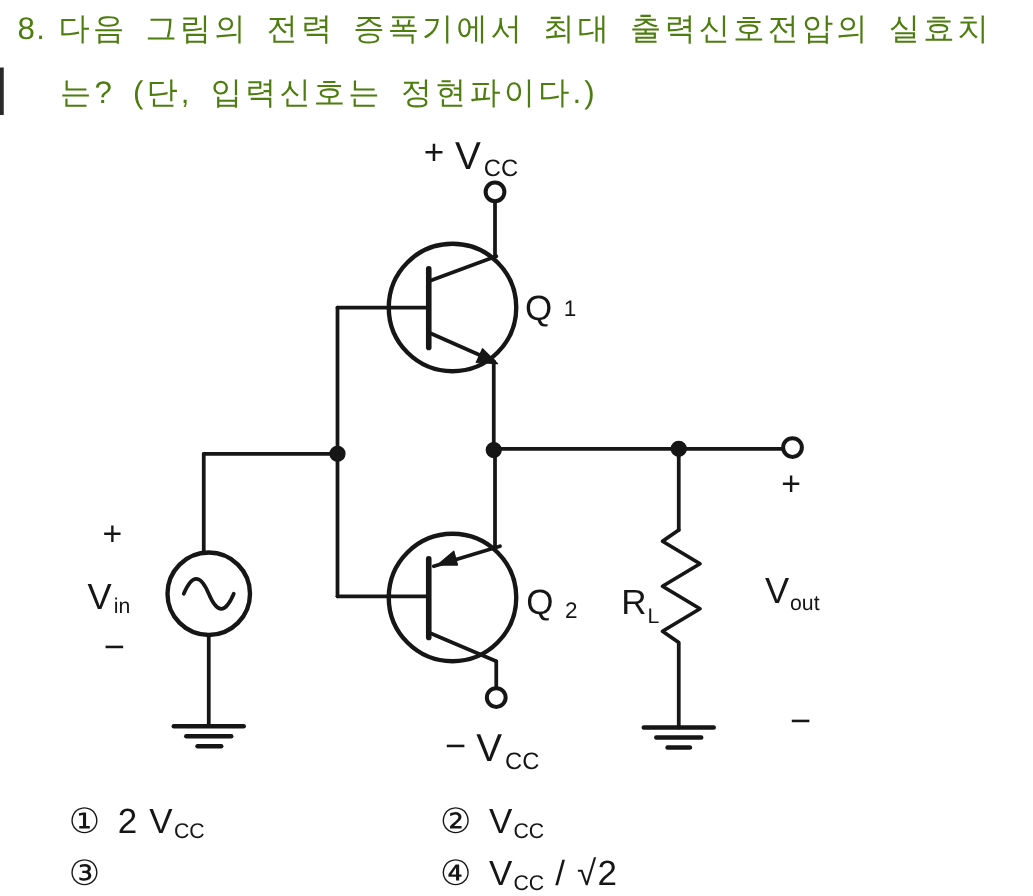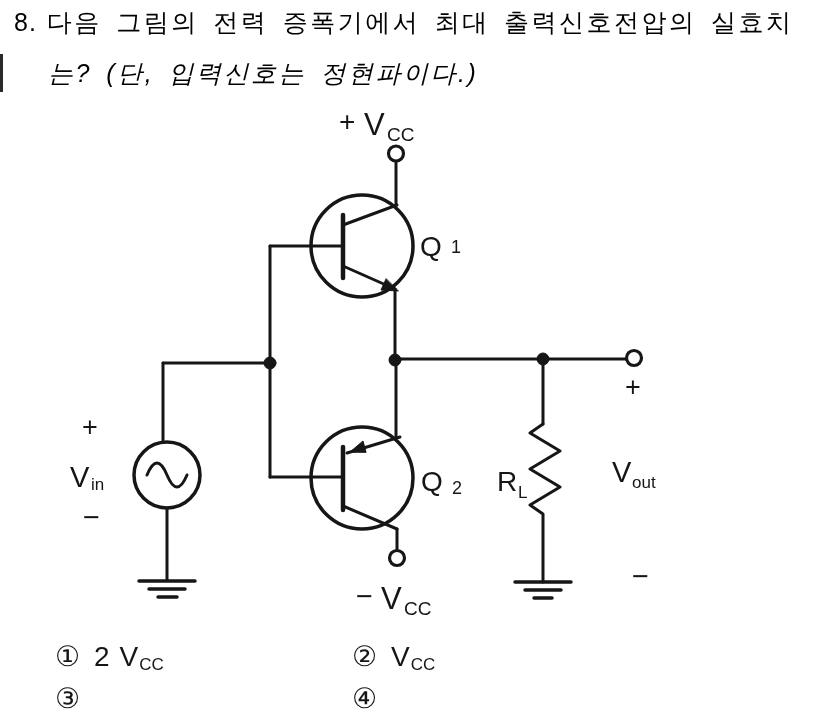--- a/index.html
+++ b/index.html
@@ -1,24 +1,24 @@
 <!DOCTYPE html>
 <html><head>
 <meta charset="utf-8">
 <style>
   html,body{margin:0;padding:0;background:#fff;}
   .page{
     position:relative;width:826px;height:717px;background:#fff;overflow:hidden;
     font-family:"Liberation Sans","DejaVu Sans",sans-serif;color:#161616;
   }
   .scan-edge{position:absolute;left:0;top:54px;width:3px;height:38px;background:#2a2a2a;}
-  .q-line{position:absolute;white-space:nowrap;font-size:25px;letter-spacing:2.5px;word-spacing:5px;color:#000000;}
+  .q-line{position:absolute;white-space:nowrap;font-size:25px;letter-spacing:2.5px;word-spacing:5px;color:#4d7c0f;}
   .q-line .qnum{margin-right:10px;letter-spacing:1px;}
   .q1{left:14px;top:6px;}
-  .q2{left:48px;top:57px;font-style:italic;}
+  .q2{left:48px;top:57px;}
   svg.circuit{position:absolute;left:0;top:0;}
   svg text{font-family:"Liberation Sans","DejaVu Sans",sans-serif;fill:#161616;}
   .choice{position:absolute;display:flex;align-items:baseline;white-space:nowrap;color:#161616;}
   .choice .cnum{font-size:28px;font-family:"DejaVu Sans",sans-serif;margin-right:14px;}
   .choice .formula{font-size:28px;letter-spacing:1px;}
   .choice .formula sub{font-size:17px;vertical-align:-4px;letter-spacing:0;}
   .c1{left:55px;top:640px;}
   .c2{left:352px;top:640px;}
   .c3{left:55px;top:682px;}
   .c4{left:352px;top:682px;}
@@ -130,15 +130,16 @@
   </div>
   <div class="choice c2">
     <span class="cnum">②</span>
     <span class="formula"><span></span><span>V</span><sub>CC</sub><span></span></span>
   </div>
   <div class="choice c3">
     <span class="cnum">③</span>
   </div>
   <div class="choice c4">
     <span class="cnum">④</span>
+    <span class="formula"><span></span><span>V</span><sub>CC</sub><span> / √2</span></span>
   </div>
 
 </div>
 
 </body></html>

